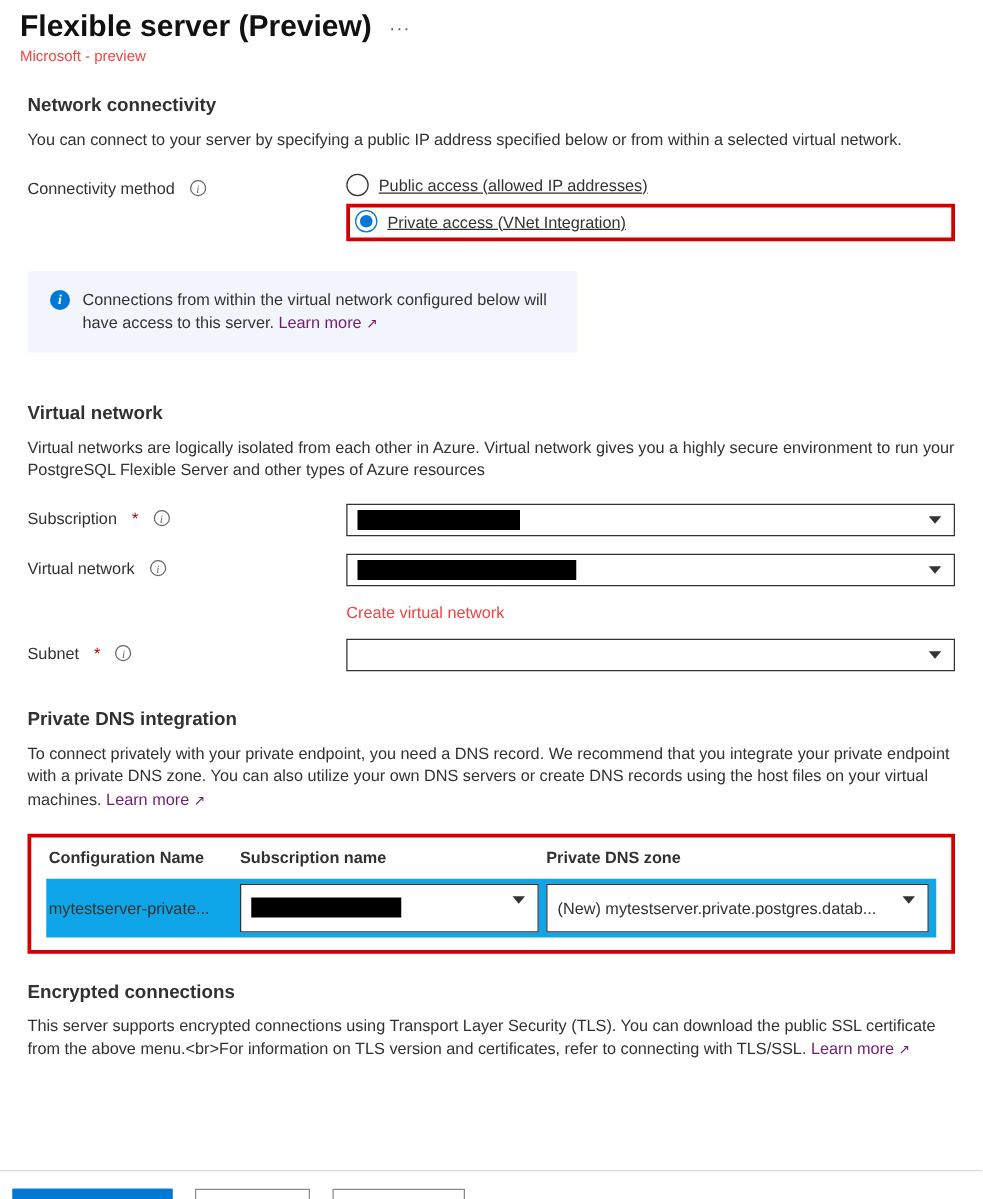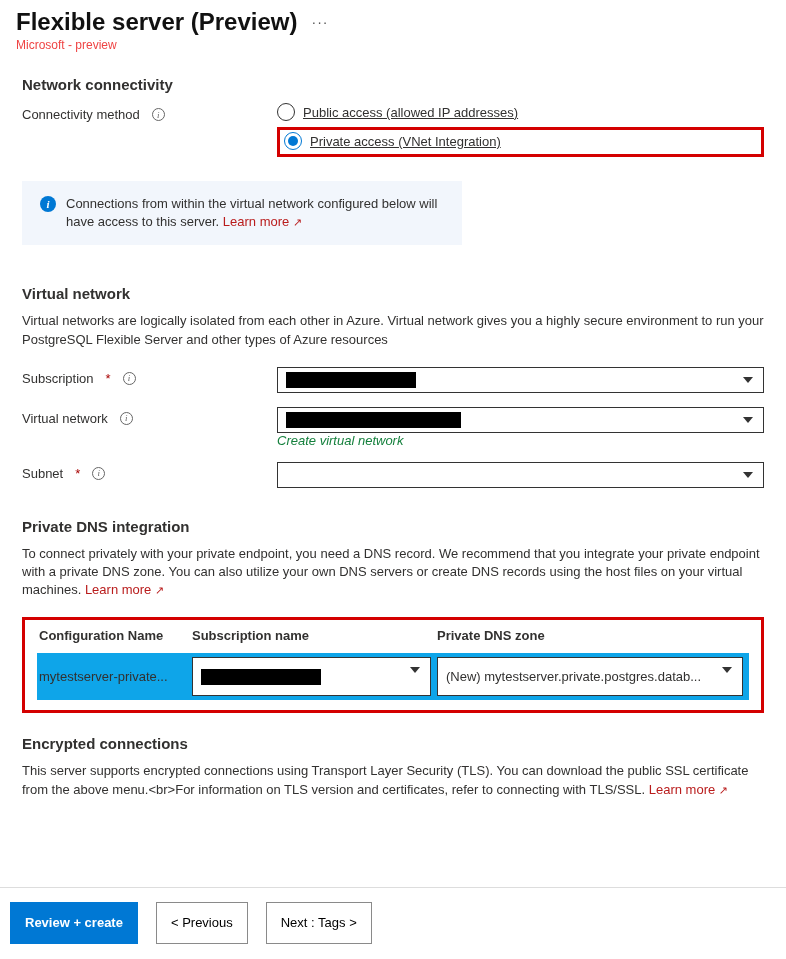--- a/index.html
+++ b/index.html
@@ -26,27 +26,27 @@
     .info-icon { width: 13px; height: 13px; border: 1px solid #666; border-radius: 50%; display: inline-flex; align-items: center; justify-content: center; font-size: 9px; color: #666; flex-shrink: 0; font-style: italic; font-family: serif; }
     .radio-group { display: flex; flex-direction: column; gap: 6px; }
     .radio-item { display: flex; align-items: center; gap: 8px; font-size: 13px; cursor: pointer; text-decoration: underline; }
     .radio { width: 18px; height: 18px; border: 1px solid #333; border-radius: 50%; display: inline-flex; align-items: center; justify-content: center; flex-shrink: 0; }
     .radio.selected { border-color: #0078d4; }
     .radio.selected::after { content: ""; width: 10px; height: 10px; background: #0078d4; border-radius: 50%; }
     .highlight-box { border: 3px solid #d40000; padding: 2px 8px 4px 4px; display: inline-flex; }
     .info-bar { background: #f2f6fc; padding: 14px 18px; margin-top: 24px; display: flex; align-items: flex-start; gap: 10px; width: 440px; }
     .info-bar-icon { width: 16px; height: 16px; background: #0078d4; border-radius: 50%; color: #fff; display: inline-flex; align-items: center; justify-content: center; font-size: 11px; font-weight: bold; font-style: italic; font-family: serif; flex-shrink: 0; margin-top: 1px; }
     .info-bar-text { font-size: 13px; line-height: 1.4; }
-    .link { color: #b91c1c; text-decoration: none; cursor: pointer; }
+    .link { color: #701a75; text-decoration: none; cursor: pointer; }
     .ext-icon { font-size: 11px; }
     .section { margin-top: 40px; }
     .select-box { border: 1px solid #333; height: 26px; width: 100%; display: flex; align-items: center; padding: 0 8px; background: #fff; position: relative; cursor: pointer; font-size: 13px; }
     .select-box::after { content: ""; position: absolute; right: 10px; top: 9px; border-left: 5px solid transparent; border-right: 5px solid transparent; border-top: 6px solid #333; }
     .redacted { background: #000; height: 16px; display: inline-block; }
-    .link-below { color: #15803d; font-size: 13px; margin-top: 0; display: inline-block; cursor: pointer; font-style: italic; }
+    .link-below { color: #ef4444; font-size: 13px; margin-top: 13px; display: inline-block; cursor: pointer; }
     .dns-box { border: 3px solid #d40000; padding: 8px 12px 10px 12px; margin-top: 12px; }
     .dns-header { display: flex; font-weight: 600; font-size: 13px; padding-bottom: 10px; }
     .dns-row { display: flex; align-items: center; background: #0ea5e9; padding: 4px 0; }
     .dns-col1 { width: 155px; padding-left: 2px; }
     .dns-col2 { width: 245px; }
     .dns-col3 { flex: 1; }
     .dns-select { border: 1px solid #333; height: 39px; background: #fff; display: flex; align-items: center; padding: 0 8px; position: relative; font-size: 13px; cursor: pointer; margin-right: 6px; }
     .dns-select::after { content: ""; position: absolute; right: 10px; top: 9px; border-left: 5px solid transparent; border-right: 5px solid transparent; border-top: 6px solid #333; }
     .footer { border-top: 1px solid #ddd; padding: 14px 10px; display: flex; gap: 18px; margin-top: 50px; }
     .btn { height: 42px; padding: 0 14px; font-size: 13px; border: 1px solid #8a8a8a; background: #fff; cursor: pointer; display: inline-flex; align-items: center; }
@@ -58,20 +58,21 @@
 <div class="header">
   <div class="title-row">
     <h1>Flexible server (Preview)</h1>
     <span class="ellipsis">···</span>
   </div>
   <div class="subtitle">Microsoft - preview</div>
 </div>
 
 <div class="content">
   <h2>Network connectivity</h2>
+  <p class="desc">You can connect to your server by specifying a public IP address specified below or from within a selected virtual network.</p>
 
   <div class="field-row">
     <div class="field-label">
       <span>Connectivity method</span>
       <span class="info-icon">i</span>
     </div>
     <div class="field-control">
       <div class="radio-group">
         <div class="radio-item">
           <span class="radio"></span>

